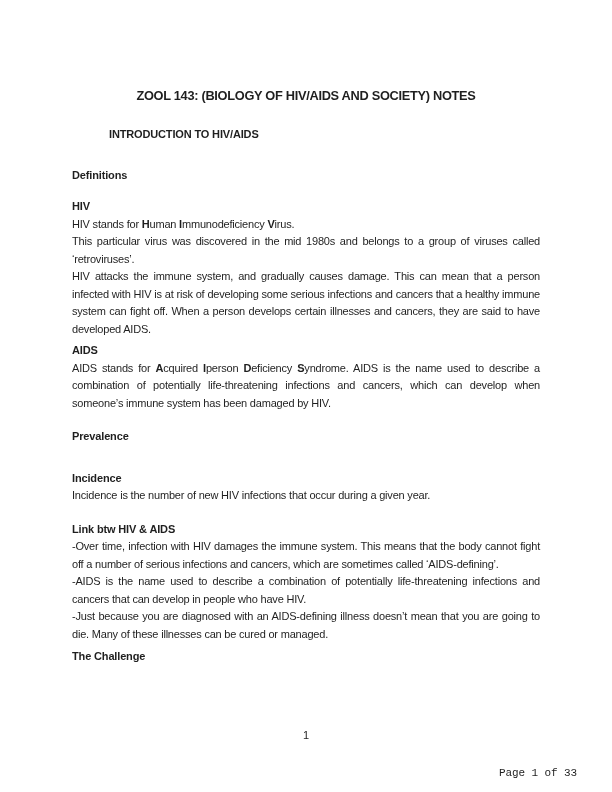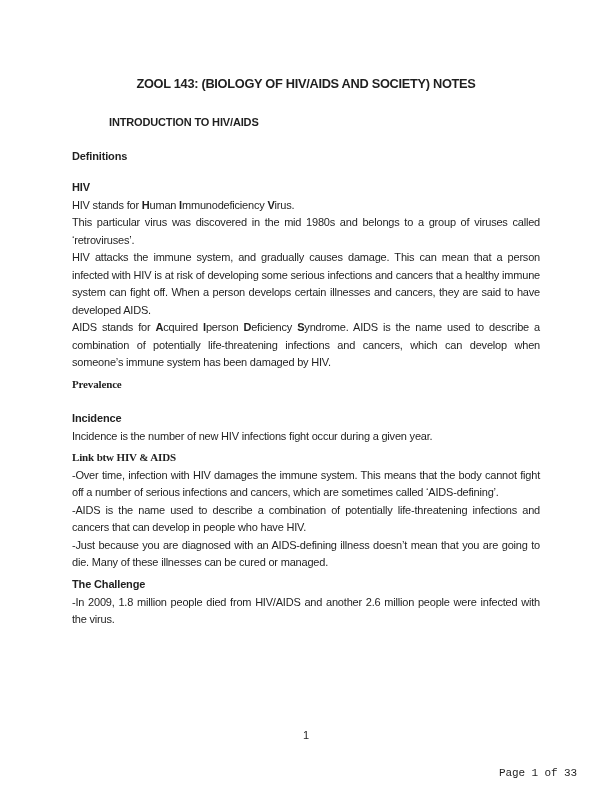--- a/index.html
+++ b/index.html
@@ -12,21 +12,21 @@
     width: 612px;
     height: 792px;
     background: #ffffff;
     overflow: hidden;
     font-family: "Liberation Sans", "DejaVu Sans", sans-serif;
     color: #1f1f1f;
   }
   .content {
     position: absolute;
     left: 72px;
-    top: 5px;
+    top: 17px;
     width: 468px;
   }
   .doc-title {
     margin-top: 70px;
     text-align: center;
     font-weight: 700;
     font-size: 12.8px;
     letter-spacing: -0.3px;
     line-height: 17.5px;
     white-space: nowrap;
@@ -40,22 +40,22 @@
   .body {
     font-size: 11px;
     line-height: 17.5px;
     letter-spacing: -0.2px;
     text-align: justify;
     text-align-last: left;
     margin: 0;
   }
   .mt-20 { margin-top: 21px; padding-left: 37px; }
   .mt-13 { margin-top: 13.5px; }
-  .mt-11 { margin-top: 17px; }
-  .mt-10 { margin-top: 4px; font-family: Liberation Serif, serif; }
+  .mt-11 { margin-top: 24px; }
+  .mt-10 { margin-top: 16px; }
   .mt-4  { margin-top: 4px; }
   .mt-4b { margin-top: 4.5px; }
   .page-num {
     position: absolute;
     top: 727px;
     left: 72px;
     width: 468px;
     text-align: center;
     font-size: 11px;
     line-height: 17.5px;
@@ -84,40 +84,40 @@
     <div class="h mt-11">Definitions</div>
 
     <div class="h mt-13">HIV</div>
 
     <div class="body rich"><span>HIV stands for </span><b>H</b><span>uman </span><b>I</b><span>mmunodeficiency </span><b>V</b><span>irus.</span></div>
 
     <div class="body">This particular virus was discovered in the mid 1980s and belongs to a group of viruses called ‘retroviruses’.</div>
 
     <div class="body">HIV attacks the immune system, and gradually causes damage. This can mean that a person infected with HIV is at risk of developing some serious infections and cancers that a healthy immune system can fight off. When a person develops certain illnesses and cancers, they are said to have developed AIDS.</div>
 
+    <div class="h mt-4">AIDS</div>
 
     <div class="body rich"><span>AIDS stands for </span><b>A</b><span>cquired </span><b>I</b><span>person </span><b>D</b><span>eficiency </span><b>S</b><span>yndrome. AIDS is the name used to describe a combination of potentially life-threatening infections and cancers, which can develop when someone’s immune system has been damaged by HIV.</span></div>
 
     <div class="h mt-10">Prevalence</div>
 
 
     <div class="h mt-11">Incidence</div>
 
-    <div class="body">Incidence is the number of new HIV infections fight occur during a given year.</div>
+    <div class="body">Incidence is the number of new HIV infections that occur during a given year.</div>
 
     <div class="h mt-10">Link btw HIV &amp; AIDS</div>
 
     <div class="body">-Over time, infection with HIV damages the immune system. This means that the body cannot fight off a number of serious infections and cancers, which are sometimes called ‘AIDS-defining’.</div>
 
     <div class="body">-AIDS is the name used to describe a combination of potentially life-threatening infections and cancers that can develop in people who have HIV.</div>
 
     <div class="body">-Just because you are diagnosed with an AIDS-defining illness doesn’t mean that you are going to die. Many of these illnesses can be cured or managed.</div>
 
     <div class="h mt-4b">The Challenge</div>
 
-    <div class="body">-In 2009, 1.8 million people died from HIV/AIDS and another 2.6 million people were infected with the virus.</div>
 
   </div>
 
   <div class="page-num">1</div>
 
   <div class="page-label">Page 1 of 33</div>
 </div>
 
 </body></html>

